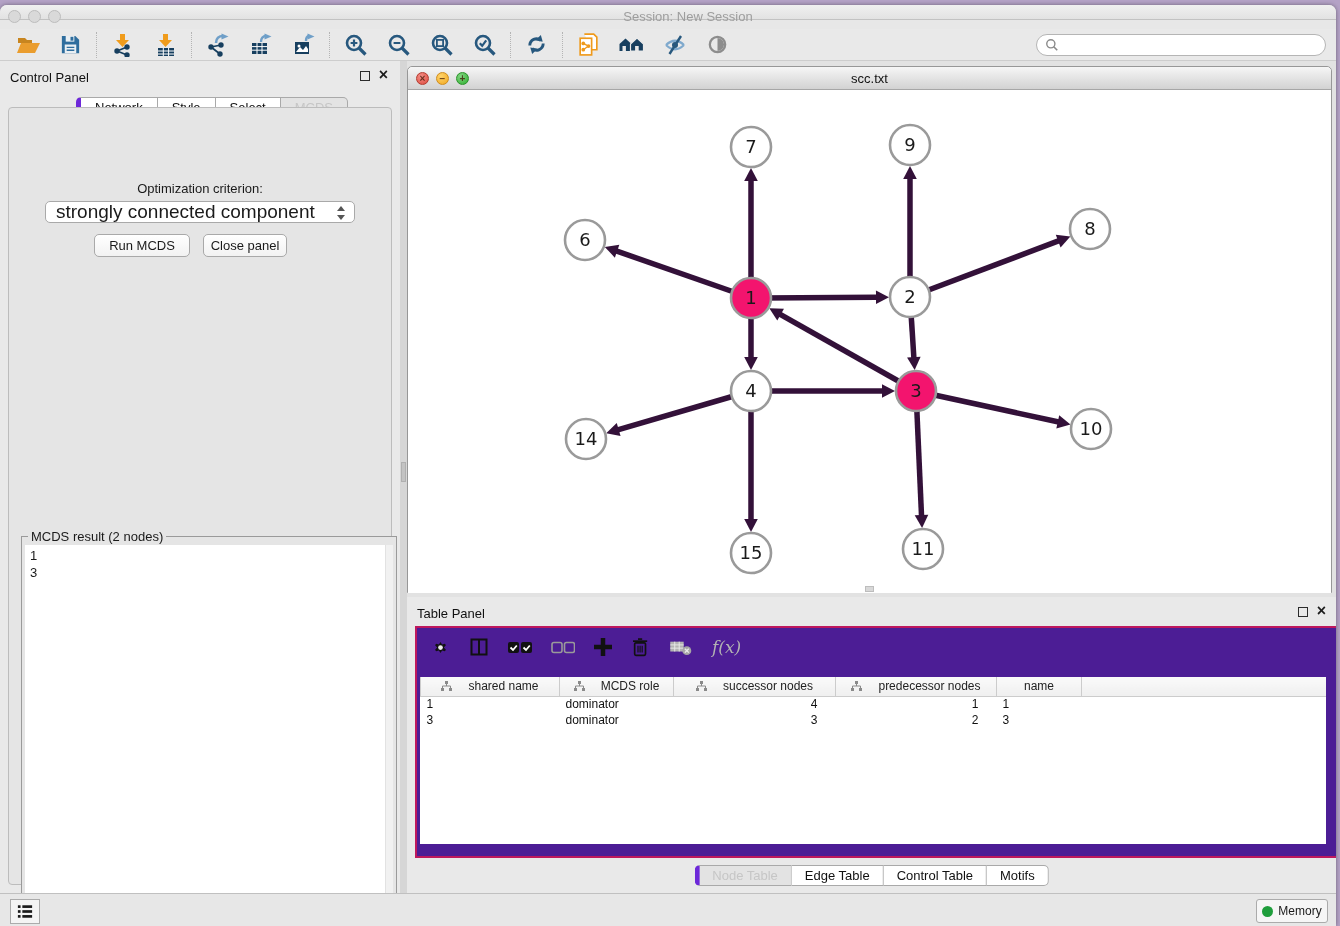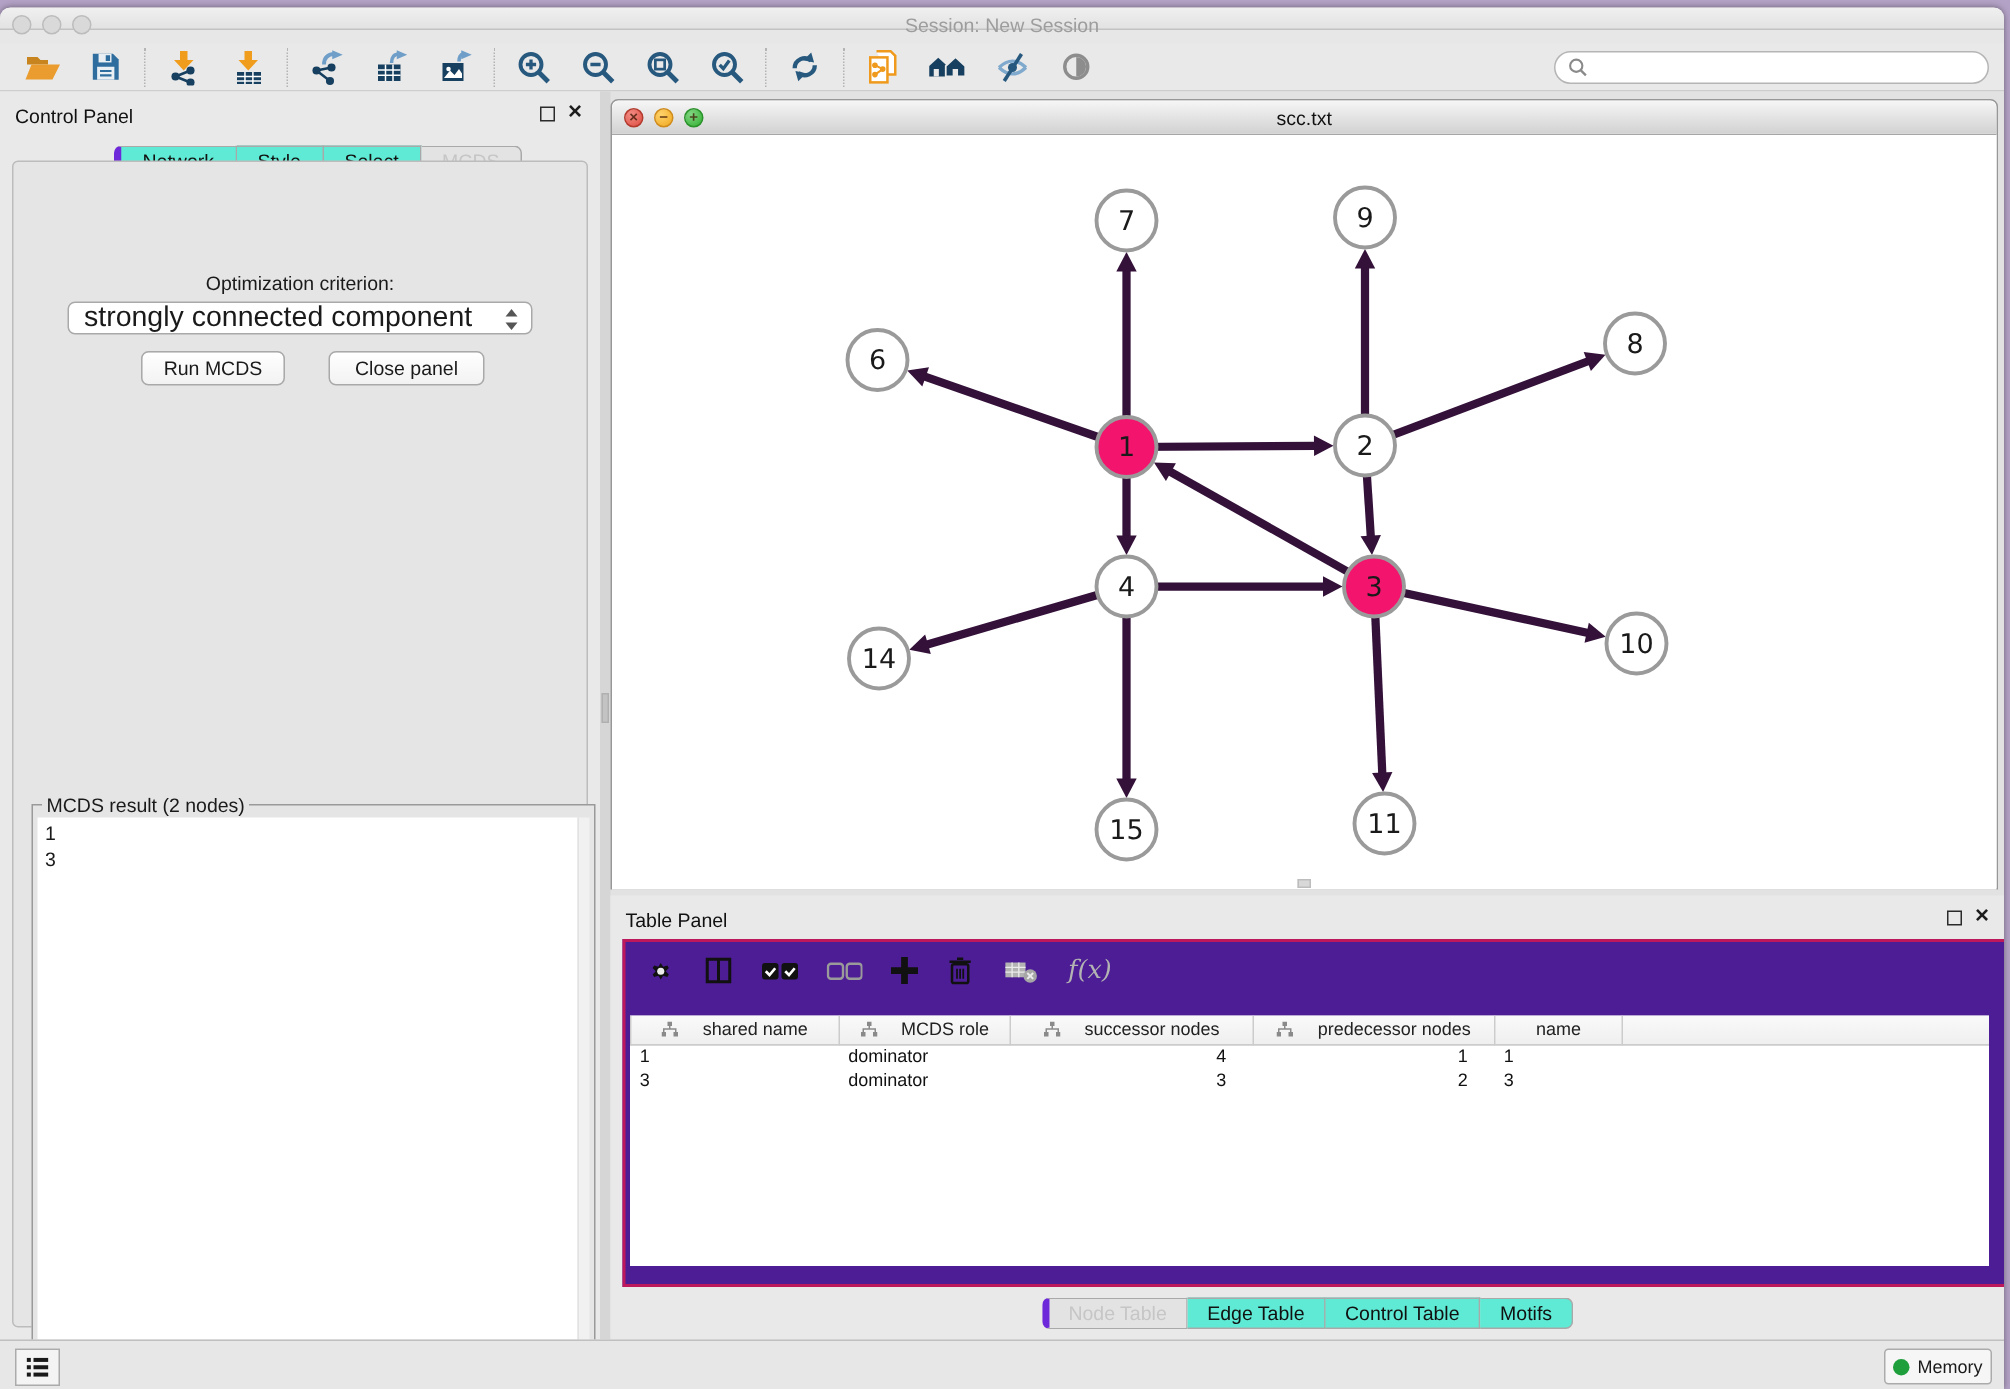--- a/index.html
+++ b/index.html
@@ -1,21 +1,21 @@
 <!DOCTYPE html>
 <html><head>
 <meta charset="utf-8">
 <style>
   * { margin:0; padding:0; box-sizing:border-box; }
   html,body { width:1340px; height:926px; }
   body { background:#b4a2c6; font-family:"Liberation Sans", sans-serif; color:#1a1a1a; overflow:hidden; }
   #app { position:absolute; left:0; top:5px; width:1336px; height:921px; background:#e7e7e7; border-radius:7px 7px 0 0; overflow:hidden; box-shadow:0 0 4px rgba(0,0,0,.4); }
 
   
-  #titlebar { position:absolute; left:0; top:0; width:100%; height:15px; background:linear-gradient(#f0f0f0,#e2e2e2); border-bottom:1px solid #c2c2c2; }
+  #titlebar { position:absolute; left:0; top:0; width:100%; height:15px; background:linear-gradient(#f0f0f0,#e2e2e2); border-bottom:1px solid #c2c2c2;padding-left:20px; }
   .tl { position:absolute; top:5px; width:13px; height:13px; border-radius:50%; }
   .tl.gray { background:#d9d9d9; border:1px solid #bcbcbc; }
   #win-title { position:absolute; top:4px; width:100%; text-align:center; font-size:13px; color:#9d9d9d; }
 
   
   #toolbar { position:absolute; left:0; top:24px; width:100%; height:32px; background:#e9e9e9; border-bottom:1px solid #cdcdcd; display:flex; align-items:center; padding-left:6px; }
   .tbi { width:43px; height:30px; display:flex; align-items:center; justify-content:center; cursor:default; }
   .tb-sep { width:1px; height:26px; border-left:1px dotted #b4b4b4; margin:0 4px; }
   #search-box { position:absolute; right:10px; top:5px; width:290px; height:22px; background:#fff; border:1px solid #b5b5b5; border-radius:12px; display:flex; align-items:center; padding-left:8px; }
   #search-box svg { flex:0 0 auto; }
@@ -25,36 +25,36 @@
   #main { position:absolute; left:0; top:56px; width:100%; height:832px; background:#e2e2e2; }
 
   
   #control-panel { position:absolute; left:0; top:0; width:400px; height:100%; background:#e9e9e9; }
   .panel-title { position:absolute; left:10px; top:9px; font-size:13px; color:#111; }
   .panel-float { position:absolute; top:10px; width:10px; height:10px; border:1.5px solid #2b2b2b; }
   .panel-close { position:absolute; top:4px; font-size:16px; font-weight:bold; color:#1c1c1c; line-height:20px; }
   #cp-float { right:30px; } #cp-close { right:12px; }
 
   .seg-tabs { position:absolute; display:flex; }
-  .seg { height:21px; background:#5eead4; border:1px solid #a9a9a9; border-left:none; font-size:13px; display:flex; align-items:center; justify-content:center; color:#111; cursor:default; }
+  .seg { height:21px; background:#ffffff; border:1px solid #a9a9a9; border-left:none; font-size:13px; display:flex; align-items:center; justify-content:center; color:#111; cursor:default; }
   .seg:first-child { border-left:5px solid #6d28d9; border-radius:5px 0 0 5px; }
   .seg:last-child { border-radius:0 5px 5px 0; }
   .seg.disabled-active { background:#e3e3e3; color:#c6c6c6; }
   #cp-tabs { left:76px; top:36px; }
   #cp-tabs .seg { padding:0 14px; }
 
   #cp-inner { position:absolute; left:8px; top:46px; width:384px; height:778px; background:#e5e5e5; border:1px solid #bcbcbc; border-radius:4px; }
   #opt-label { position:absolute; top:73px; width:100%; text-align:center; font-size:13px; }
   #criterion-select { position:absolute; left:36px; top:93px; width:310px; height:22px; background:#fff; border:1px solid #a9a9a9; border-radius:5px; font-size:19px; display:flex; align-items:center; padding-left:10px; cursor:default; }
   .stepper { position:absolute; right:8px; top:4px; width:9px; height:14px; }
   .stepper:before { content:""; position:absolute; top:0; left:0; border:4.5px solid transparent; border-bottom:5px solid #555; border-top:none; }
   .stepper:after { content:""; position:absolute; bottom:0; left:0; border:4.5px solid transparent; border-top:5px solid #555; border-bottom:none; }
   .btn { position:absolute; height:23px; background:linear-gradient(#ffffff,#f2f2f2); border:1px solid #a9a9a9; border-radius:5px; font-size:13px; display:flex; align-items:center; justify-content:center; cursor:default; }
   #run-btn { left:85px; top:126px; width:96px; }
-  #closepanel-btn { left:194px; top:126px; width:104px;margin-left:16px; }
+  #closepanel-btn { left:194px; top:126px; width:84px; }
 
   #result-group { position:absolute; left:12px; top:428px; width:376px; height:443px; border:1px solid #9a9a9a; background:#e5e5e5; }
   #result-legend { position:absolute; left:6px; top:-8px; background:#e5e5e5; padding:0 3px; font-size:13px; }
   #result-text { position:absolute; left:3px; top:8px; right:11px; bottom:4px; background:#fff; font-size:13px; line-height:17px; padding:2px 0 0 5px; white-space:pre; }
   #result-scroll { position:absolute; right:3px; top:8px; width:8px; bottom:4px; background:#f1f1f1; border-left:1px solid #e2e2e2; }
 
   
   #v-divider { position:absolute; left:400px; top:0; width:7px; height:100%; background:#d6d6d6; }
   #v-divider-handle { position:absolute; left:1px; top:401px; width:5px; height:20px; background:#c3c3c3; border:1px solid #b0b0b0; }
 

